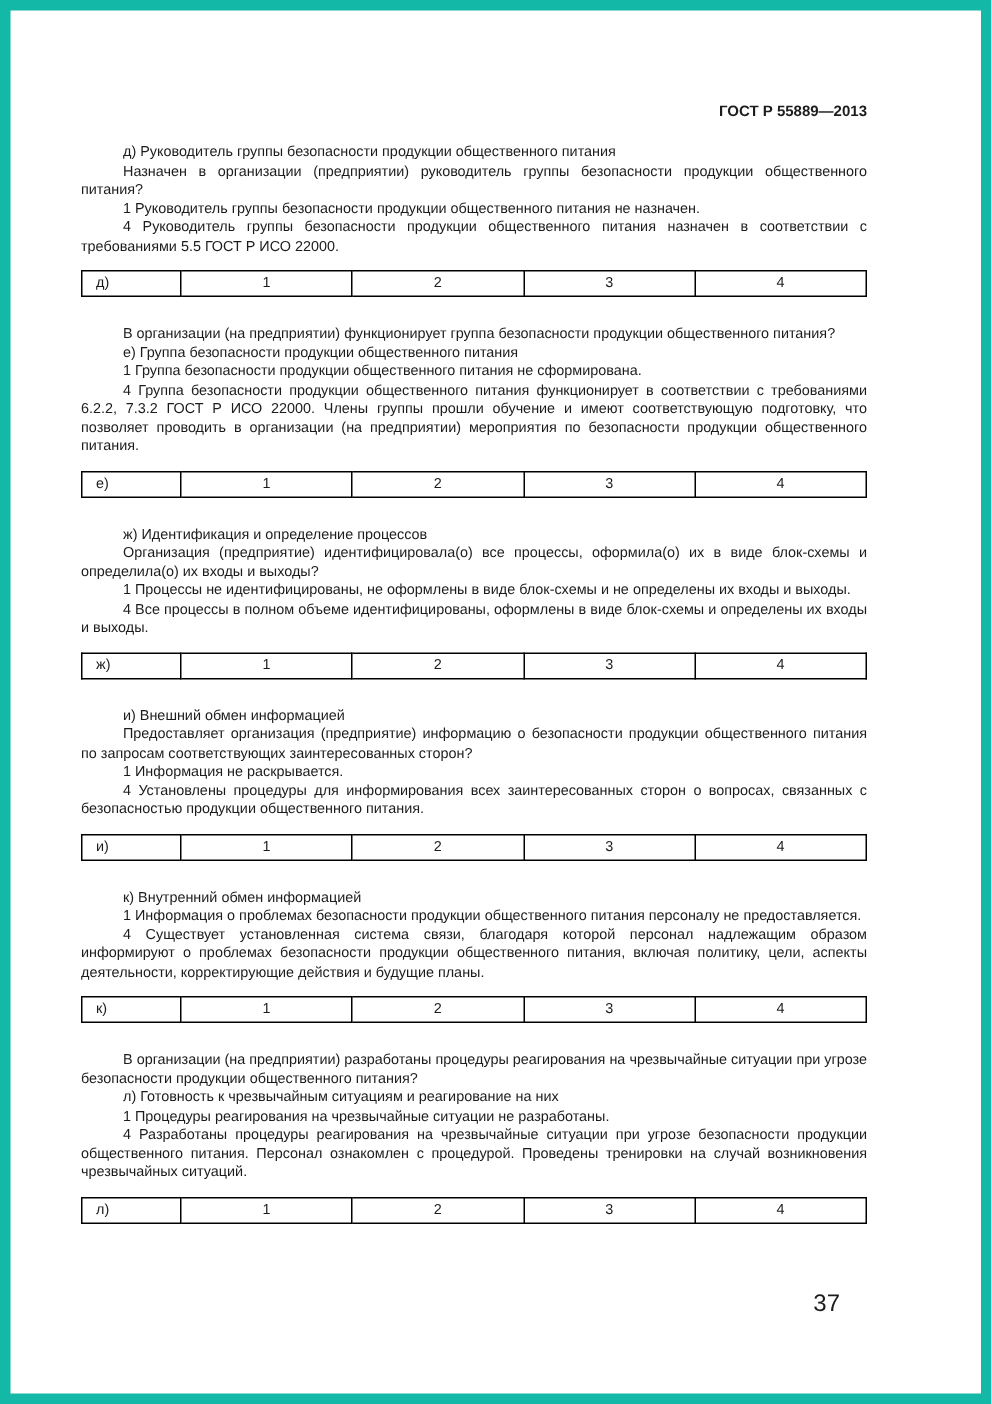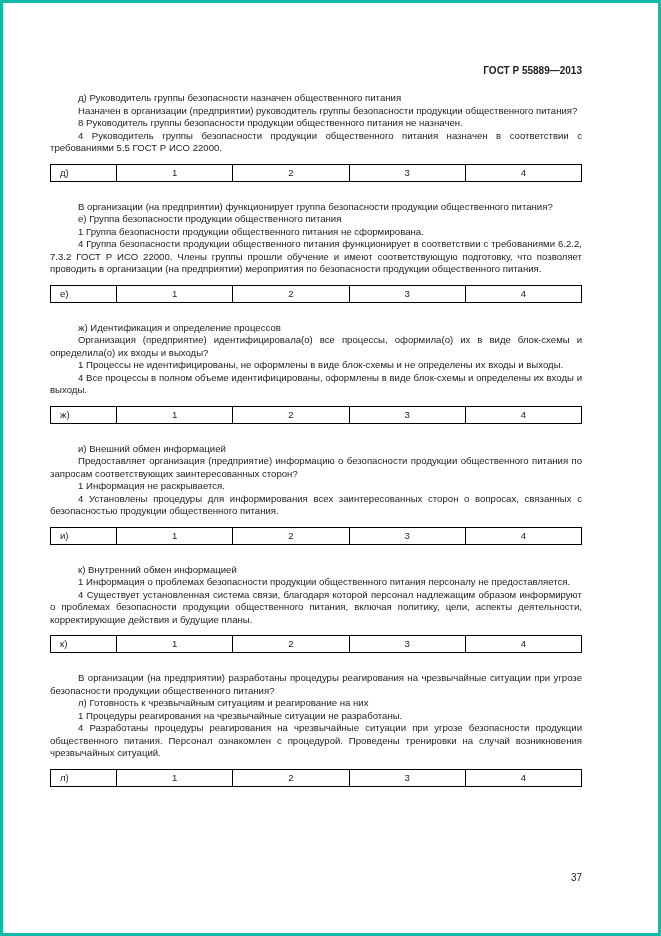--- a/index.html
+++ b/index.html
@@ -1,21 +1,21 @@
 <!DOCTYPE html>
 <html lang="ru"><head>
 <meta charset="utf-8">
 <style>
   * { box-sizing: border-box; }
   html, body { margin: 0; padding: 0; background: #ffffff; }
   .sheet {
     width: 661px;
     height: 936px;
     background: #ffffff;
-    border: 3px solid #14b8a6;
+    border: 7px solid #14b8a6;
     position: relative;
     padding: 62px 76px 0 47px;
     font-family: "Liberation Sans", "DejaVu Sans", sans-serif;
     color: #1c1c1c;
     overflow: hidden;
   }
   .doc-header {
     text-align: right;
     font-weight: bold;
     font-size: 10px;
@@ -44,36 +44,36 @@
     padding: 2px 2px;
     text-align: center;
   }
   .score-table td.lbl {
     width: 66px;
     text-align: left;
     padding-left: 9px;
   }
   .page-number {
     position: absolute;
-    right: 76px;
+    right: 94px;
     bottom: 50px;
-    font-size: 10px;
+    font-size: 16px;
   }
 </style>
 </head>
 <body>
 
 <div class="sheet">
   <div class="doc-header">ГОСТ Р 55889—2013</div>
 
   <div>
   <section class="qa-section">
-    <p class="para">д)  Руководитель группы безопасности назначен общественного питания</p>
+    <p class="para">д)  Руководитель группы безопасности продукции общественного питания</p>
     <p class="para">Назначен  в организации (предприятии) руководитель группы безопасности продукции общественного питания?</p>
-    <p class="para">8  Руководитель группы безопасности продукции общественного питания не назначен.</p>
+    <p class="para">1  Руководитель группы безопасности продукции общественного питания не назначен.</p>
     <p class="para">4  Руководитель группы безопасности продукции общественного питания назначен в соответствии с требованиями 5.5 ГОСТ Р ИСО 22000.</p>
     <table class="score-table">
       <tbody>
         <tr>
           <td class="lbl">д)</td>
           <td>1</td>
           <td>2</td>
           <td>3</td>
           <td>4</td>
         </tr>

